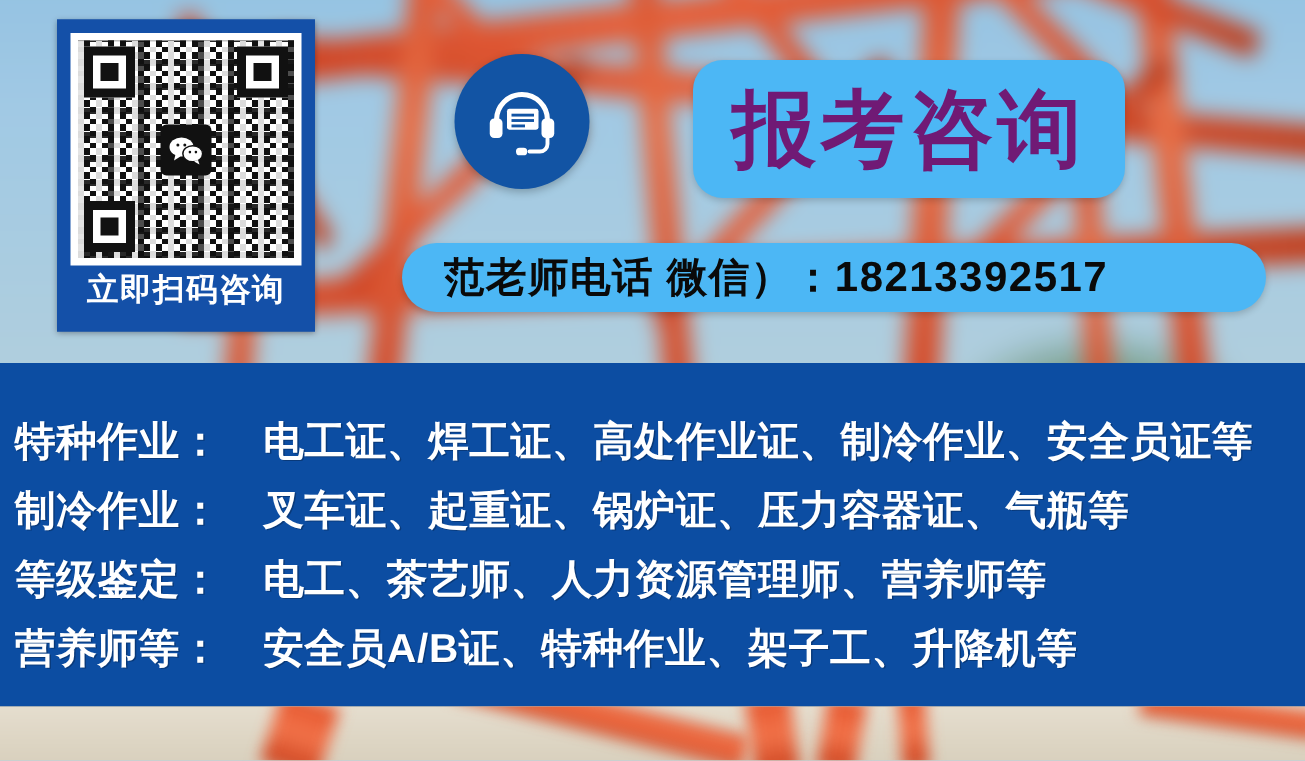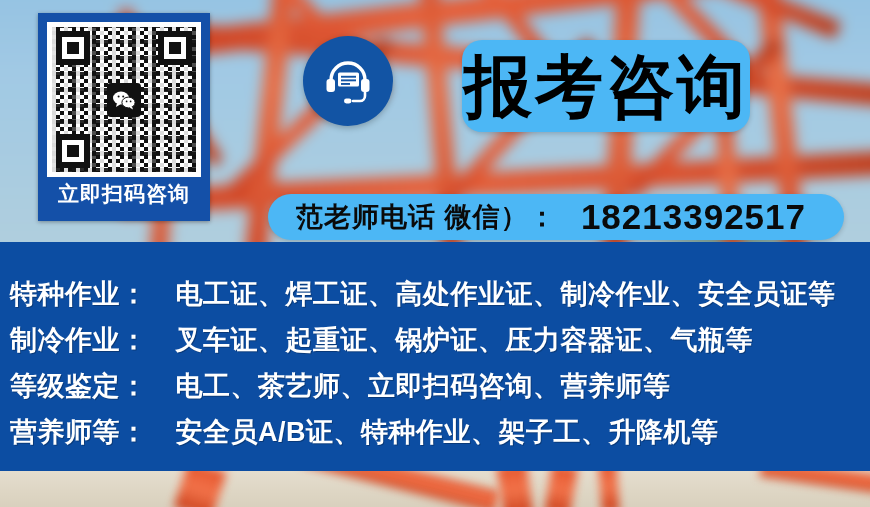--- a/index.html
+++ b/index.html
@@ -162,45 +162,44 @@
     align-items: center;
     box-shadow: 0 2px 5px rgba(0,0,0,.18);
   }
   .pill-title {
     left: 462px; top: 40px;
     width: 288px; height: 92px;
     justify-content: center;
     border-radius: 20px;
   }
   .pill-title span {
-    color: #000000;
-    font-size: 68px;
+    color: #701a75;
+    font-size: 56px;
     font-weight: bold;
     letter-spacing: 3px;
     line-height: 1;
   }
   .pill-phone {
     left: 268px; top: 162px;
     width: 576px; height: 46px;
     border-radius: 25px;
     padding: 0 28px;
     box-sizing: border-box;
-    justify-content: space-between;
-    margin-top: 32px;
+    justify-content: flex-start;
   }
   .pill-phone .label {
     color: #0a0a0a;
     font-size: 27px;
     font-weight: bold;
     letter-spacing: 1px;
     white-space: nowrap;
   }
   .pill-phone .number {
     color: #0a0a0a;
-    font-size: 35px;
+    font-size: 28px;
     font-weight: bold;
     letter-spacing: 1px;
     white-space: nowrap;
     padding-right: 10px;
   }
 
   
   .info-panel {
     position: absolute;
     left: 0; top: 242px;
@@ -333,21 +332,21 @@
     <div class="info-row">
       <span class="cat">特种作业：</span>
       <span class="items">电工证、焊工证、高处作业证、制冷作业、安全员证等</span>
     </div>
     <div class="info-row">
       <span class="cat">制冷作业：</span>
       <span class="items">叉车证、起重证、锅炉证、压力容器证、气瓶等</span>
     </div>
     <div class="info-row">
       <span class="cat">等级鉴定：</span>
-      <span class="items">电工、茶艺师、立即扫码咨询、营养师等</span>
+      <span class="items">电工、茶艺师、人力资源管理师、营养师等</span>
     </div>
     <div class="info-row">
       <span class="cat">营养师等：</span>
       <span class="items">安全员A/B证、特种作业、架子工、升降机等</span>
     </div>
   </div>
 
   <div class="bottom-strip">
     <div class="bs-bg"></div>
     <div class="bs-beam" style="left:180px; top:-6px; width:40px; height:50px; transform:rotate(18deg);"></div>

